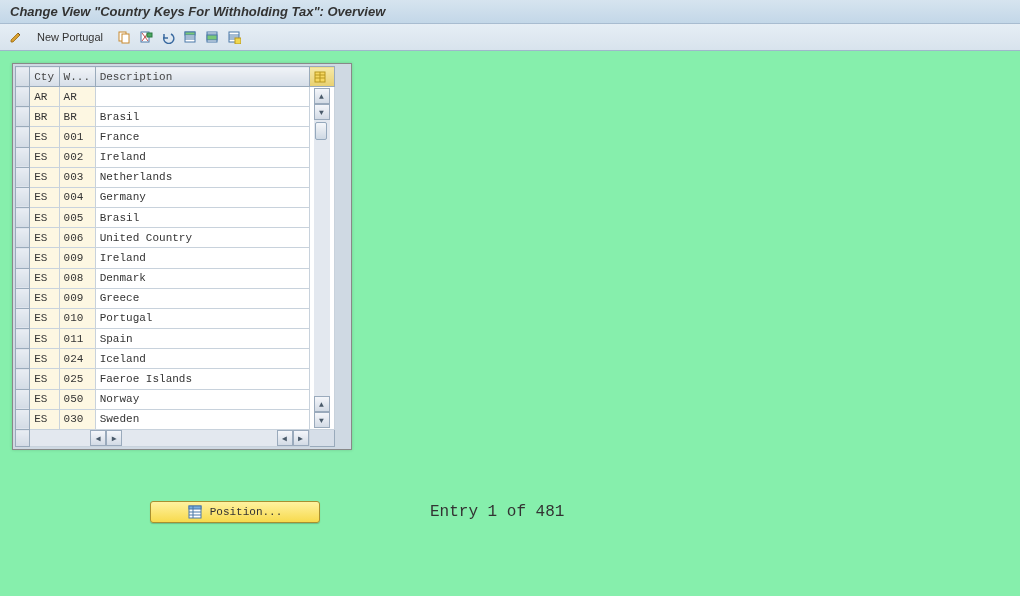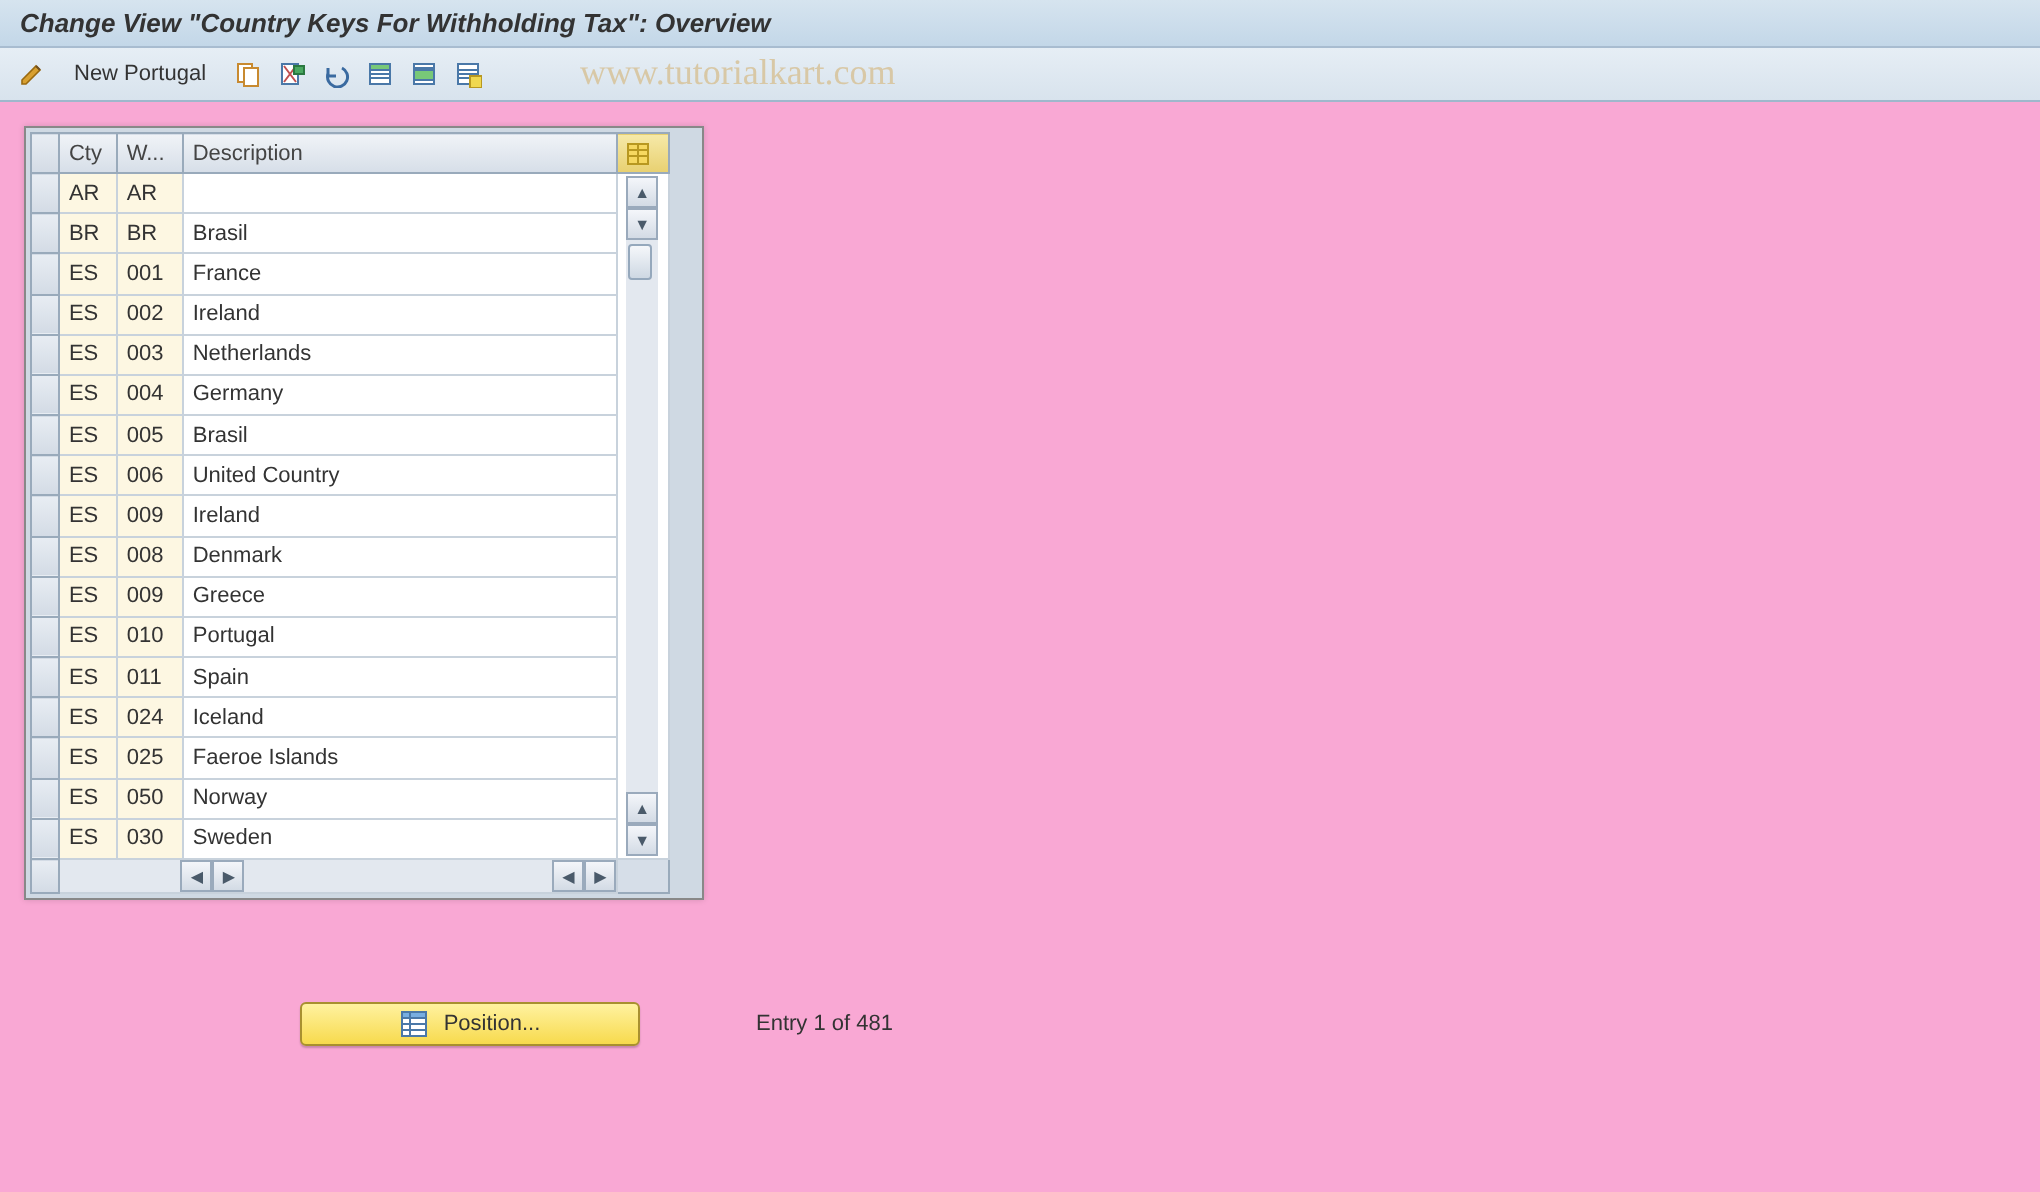--- a/index.html
+++ b/index.html
@@ -55,24 +55,25 @@
     .watermark {
       position: absolute;
       left: 290px;
       top: 2px;
       font-size: 18px;
       color: #d8c8a6;
       font-family: Georgia, serif;
       pointer-events: none;
     }
     .main-area {
-      background: #f9a8d4;
+      background: #86efac;
       padding: 12px;
       height: calc(100% - 50px);
       position: relative;
+      font-family: Liberation Mono, monospace;
     }
     .table-wrap {
       border: 1px solid #888;
       background: #cfd9e3;
       width: 340px;
       padding: 2px;
       display: inline-block;
       box-shadow: 0 0 3px rgba(0,0,0,0.15);
     }
     .grid {
@@ -163,21 +164,21 @@
       display: flex;
       align-items: stretch;
     }
     .hscroll .scroll-track { height: 16px; }
     .bottom-row {
       position: absolute;
       left: 150px;
       top: 450px;
       display: flex;
       align-items: center;
-      gap: 58px;
+      gap: 110px;
     }
     .pos-btn {
       width: 170px;
       height: 22px;
       background: linear-gradient(to bottom, #fff2a0, #f7da4d);
       border: 1px solid #a89030;
       border-radius: 3px;
       display: flex;
       align-items: center;
       justify-content: center;
@@ -185,21 +186,21 @@
       cursor: pointer;
       font-size: 11px;
       color: #333;
       box-shadow: 0 1px 1px rgba(0,0,0,0.2);
     }
     .pos-btn .ic {
       width: 14px; height: 14px;
       display: inline-block;
     }
     .status-text {
-      font-size: 11px;
+      font-size: 16px;
       color: #333;
     }
     svg { display: block; }
   </style>
 </head>
 <body>
 
 <div class="title-bar">Change View "Country Keys For Withholding Tax": Overview</div>
 
 <div class="toolbar">
@@ -246,21 +247,20 @@
   </span>
   <span class="tb-btn">
     <svg width="14" height="14" viewBox="0 0 14 14">
         <rect x="2" y="2" width="10" height="10" fill="#fff" stroke="#4a78a8"></rect>
         <line x1="2" y1="5" x2="12" y2="5" stroke="#4a78a8"></line>
         <line x1="2" y1="7" x2="12" y2="7" stroke="#4a78a8"></line>
         <line x1="2" y1="9" x2="12" y2="9" stroke="#4a78a8"></line>
         <rect x="8" y="8" width="6" height="6" fill="#f0d850" stroke="#b89820"></rect>
       </svg>
   </span>
-  <span class="watermark">www.tutorialkart.com</span>
 </div>
 
 <div class="main-area">
 
   <div class="table-wrap">
     <table class="grid">
       <thead>
         <tr>
           <th class="sel"></th>
           <th class="col-cty">Cty</th>

